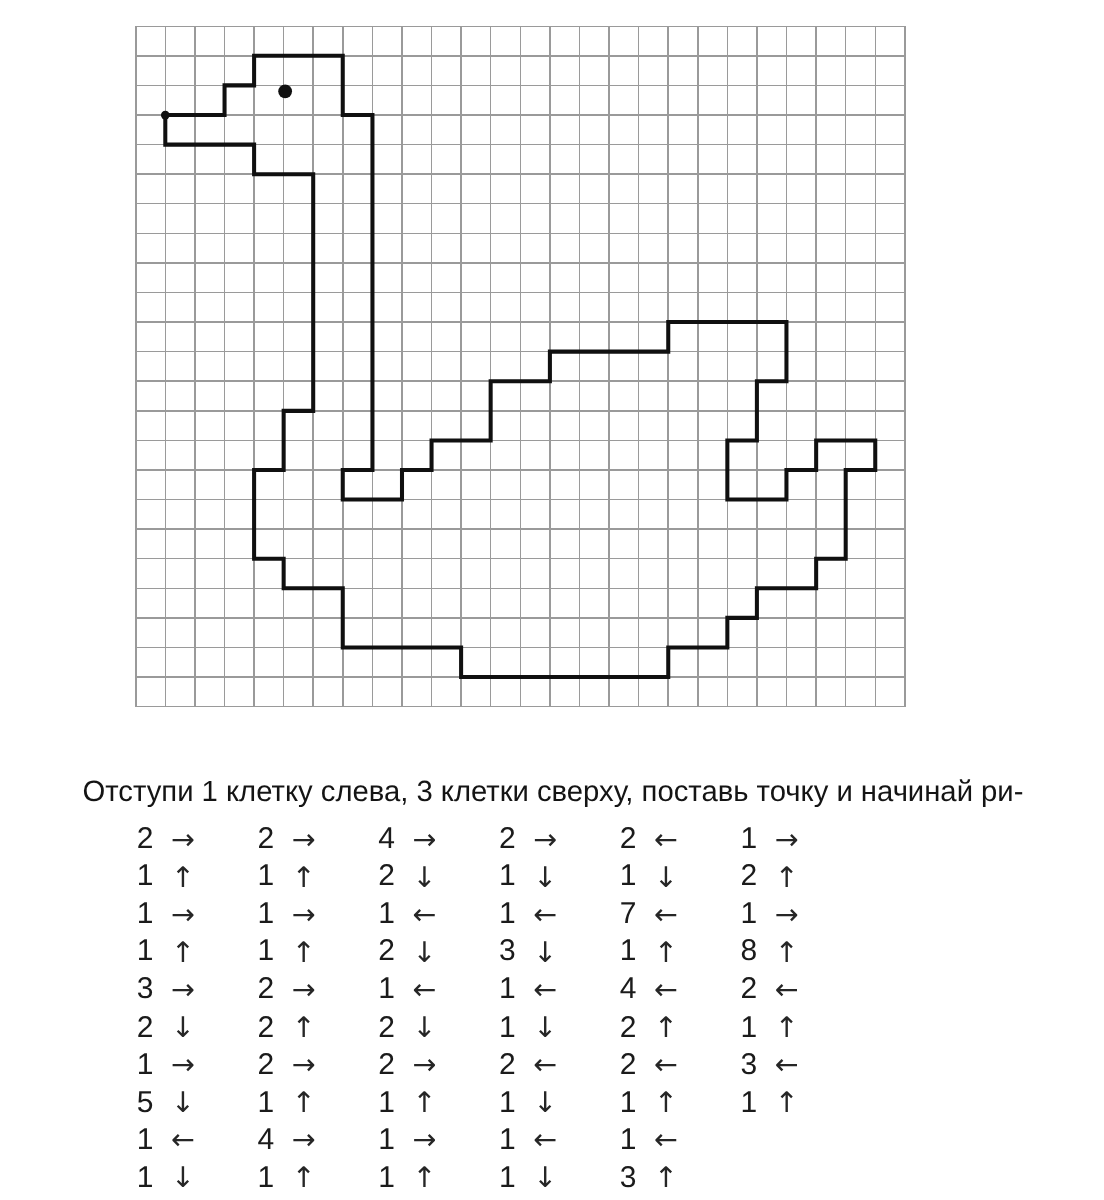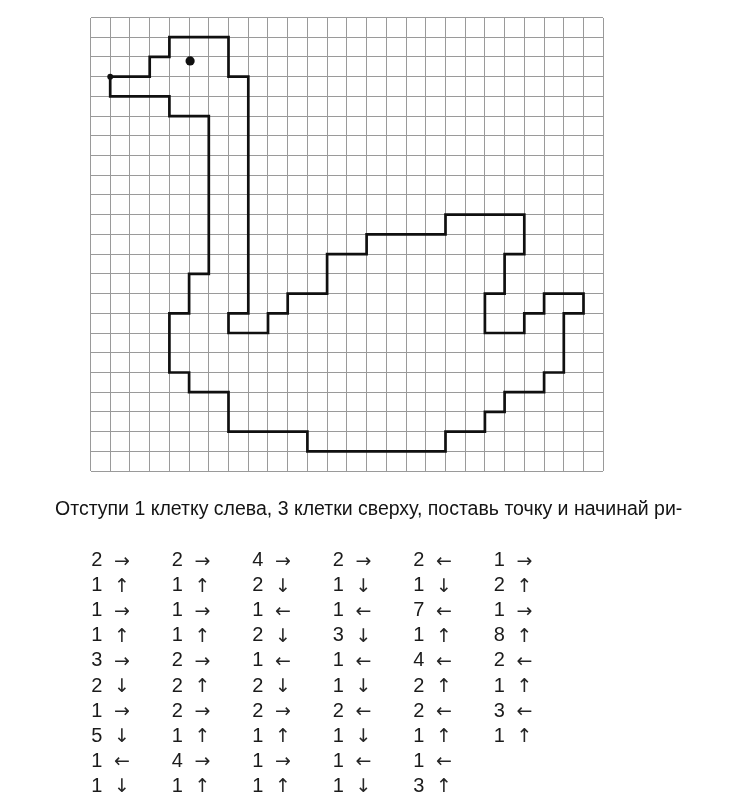--- a/index.html
+++ b/index.html
@@ -20,21 +20,21 @@
     left: 90px; top: 17px;
   }
   .instruction {
     position: absolute;
     left: 28px; top: 494px;
     width: 700px;
     font-size: 19.5px;
     line-height: 29px;
     color: #141414;
   }
-  .instruction .line { white-space: nowrap; }
+  .instruction .line { white-space: nowrap; margin-top: 20px; }
   .instruction .line.first { padding-left: 27px; }
   .dictation {
     position: absolute;
     left: 60px; top: 547px;
     display: flex;
   }
   .dcol {
     width: 80.5px;
     display: flex;
     flex-direction: column;

